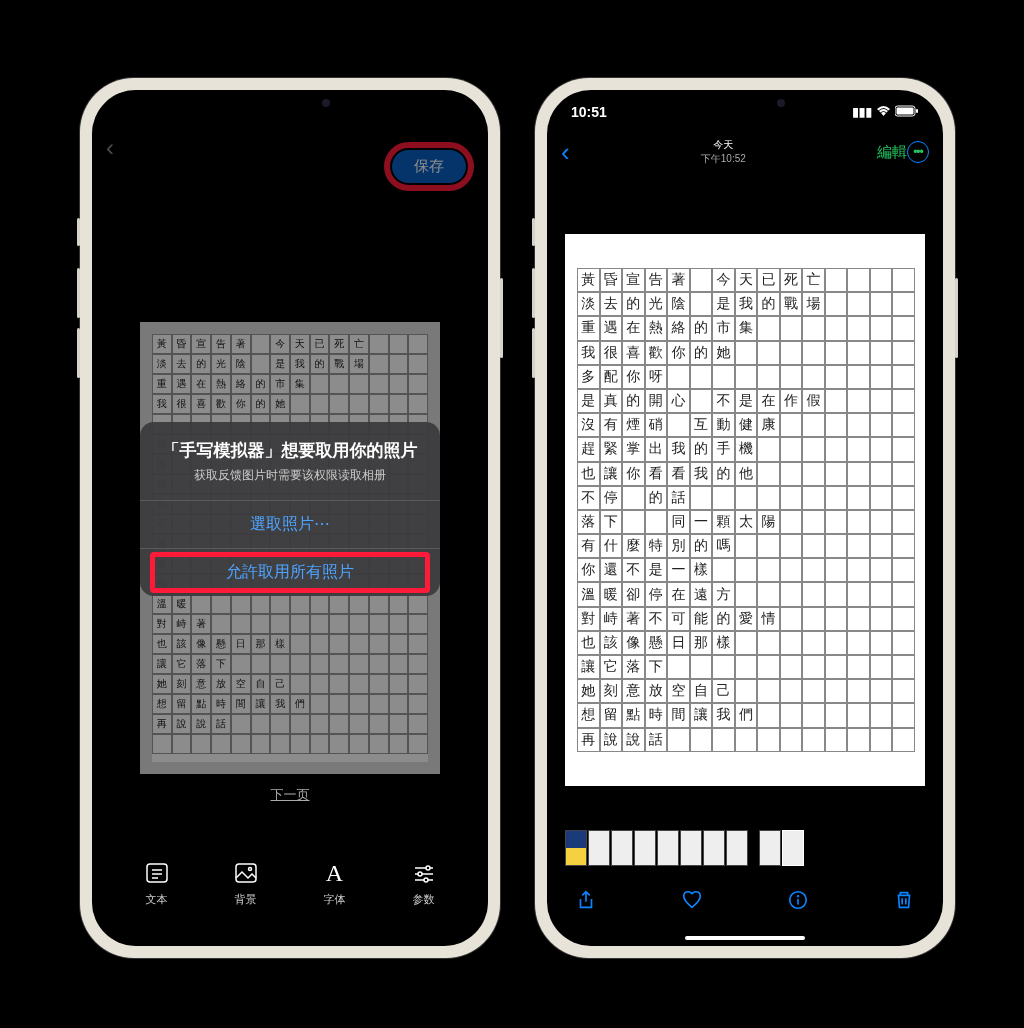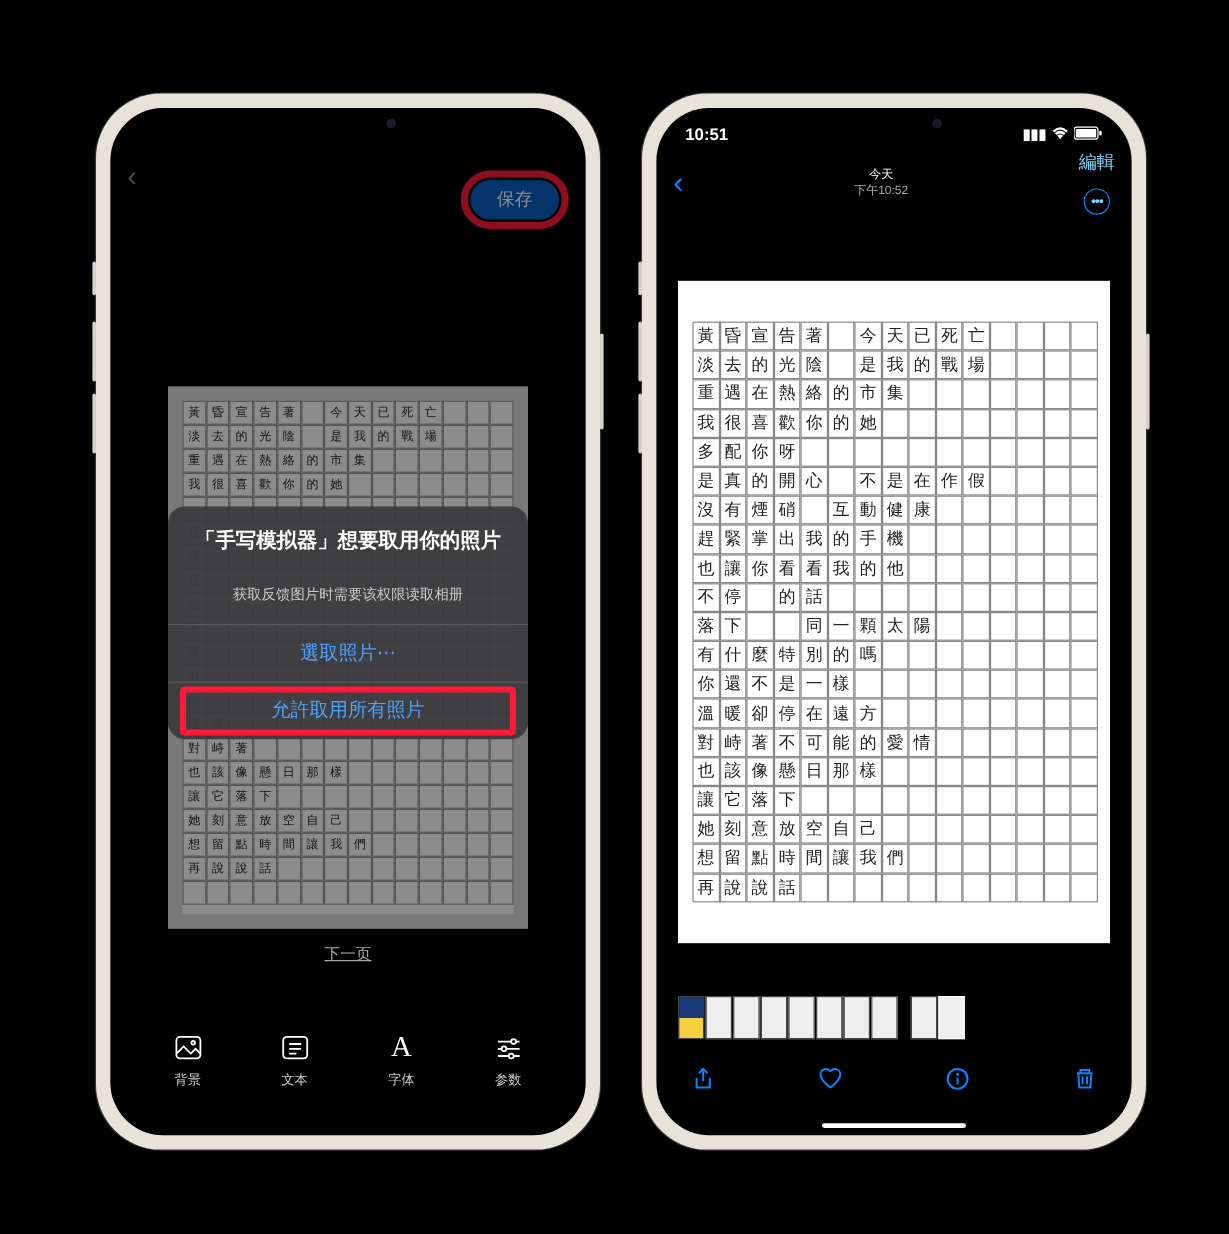--- a/index.html
+++ b/index.html
@@ -98,21 +98,21 @@
 .alert {
   position: absolute;
   top: 332px; left: 48px; right: 48px;
   background: rgba(60,60,62,0.96);
   border-radius: 14px;
   overflow: hidden;
   color: #fff;
   text-align: center;
 }
 .alert-title { font-size: 17px; font-weight: 700; padding: 18px 22px 4px; line-height: 1.35; }
-.alert-msg { font-size: 12px; color: #ccc; padding: 0 18px 16px; margin-top: 20px; }
+.alert-msg { font-size: 12px; color: #ccc; padding: 0 18px 16px; }
 .alert-btn {
   border-top: 0.5px solid #5a5a5c;
   padding: 13px 0;
   color: #4da3ff;
   font-size: 16px;
 }
 .alert-btn.highlighted {
   position: relative;
 }
 .alert-btn.highlighted::before {
@@ -153,21 +153,21 @@
 
 .r-navbar {
   position: absolute; top: 40px; left: 0; right: 0;
   height: 44px; display: flex; align-items: center;
   justify-content: space-between; padding: 0 14px;
 }
 .r-back { color: #0a84ff; font-size: 26px; font-weight: 300; }
 .r-title { text-align: center; color: #fff; }
 .r-title-main { font-size: 10px; font-weight: 400; }
 .r-title-sub { font-size: 10px; color: #aaa; }
-.r-nav-right { display: flex; align-items: center; gap: 12px; color: #7dd3fc; font-size: 15px; flex-direction: column; }
+.r-nav-right { display: flex; align-items: center; color: #22c55e; font-size: 15px; }
 .r-more {
   width: 22px; height: 22px;
   border: 1.5px solid #0a84ff;
   border-radius: 50%;
   display: flex; align-items: center; justify-content: center;
   font-size: 12px; letter-spacing: -1px;
 }
 
 .r-photo {
   position: absolute;
@@ -538,40 +538,40 @@
     <div class="alert">
       <div class="alert-title">「手写模拟器」想要取用你的照片</div>
       <div class="alert-msg">获取反馈图片时需要该权限读取相册</div>
       <div class="alert-btn">選取照片⋯</div>
       <div class="alert-btn highlighted">允許取用所有照片</div>
     </div>
 
     <div class="l-pager">下一页</div>
 
     <div class="l-tabbar">
-      <div class="l-tab">
-        <div class="l-tab-icon">
-          <svg width="24" height="22" viewBox="0 0 24 22" fill="none" stroke="#fff" stroke-width="1.5">
-              <rect x="2" y="2" width="20" height="18" rx="3"></rect>
-              <path d="M2 16 L8 10 L14 16 L18 12 L22 16"></path>
-              <circle cx="16" cy="7" r="1.5"></circle>
-            </svg>
-        </div>
-        <div class="l-tab-label">背景</div>
-      </div>
       <div class="l-tab">
         <div class="l-tab-icon">
           <svg width="24" height="22" viewBox="0 0 24 22" fill="none" stroke="#fff" stroke-width="1.5">
               <rect x="2" y="2" width="20" height="18" rx="3"></rect>
               <line x1="7" y1="8" x2="17" y2="8"></line>
               <line x1="7" y1="12" x2="17" y2="12"></line>
               <line x1="7" y1="16" x2="13" y2="16"></line>
             </svg>
         </div>
         <div class="l-tab-label">文本</div>
+      </div>
+      <div class="l-tab">
+        <div class="l-tab-icon">
+          <svg width="24" height="22" viewBox="0 0 24 22" fill="none" stroke="#fff" stroke-width="1.5">
+              <rect x="2" y="2" width="20" height="18" rx="3"></rect>
+              <path d="M2 16 L8 10 L14 16 L18 12 L22 16"></path>
+              <circle cx="16" cy="7" r="1.5"></circle>
+            </svg>
+        </div>
+        <div class="l-tab-label">背景</div>
       </div>
       <div class="l-tab">
         <div class="l-tab-icon" style="font-size:24px;font-family:serif">A</div>
         <div class="l-tab-label">字体</div>
       </div>
       <div class="l-tab">
         <div class="l-tab-icon">
           <svg width="24" height="22" viewBox="0 0 24 22" fill="none" stroke="#fff" stroke-width="1.5">
               <line x1="3" y1="6" x2="21" y2="6"></line>
               <circle cx="16" cy="6" r="2" fill="#000"></circle>

